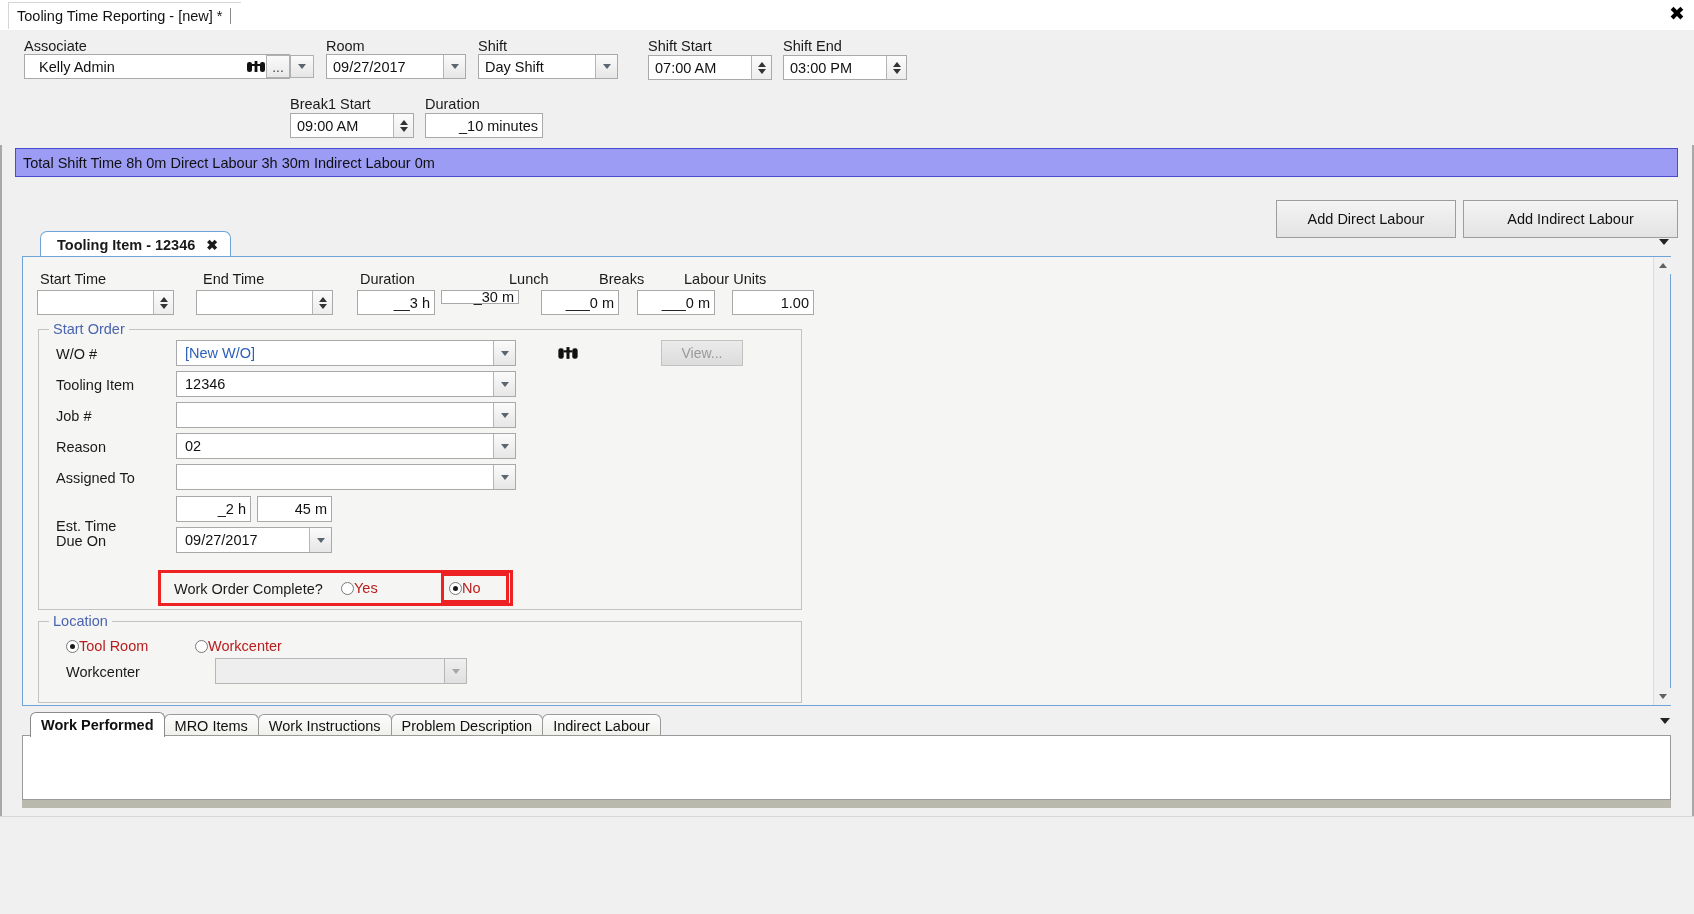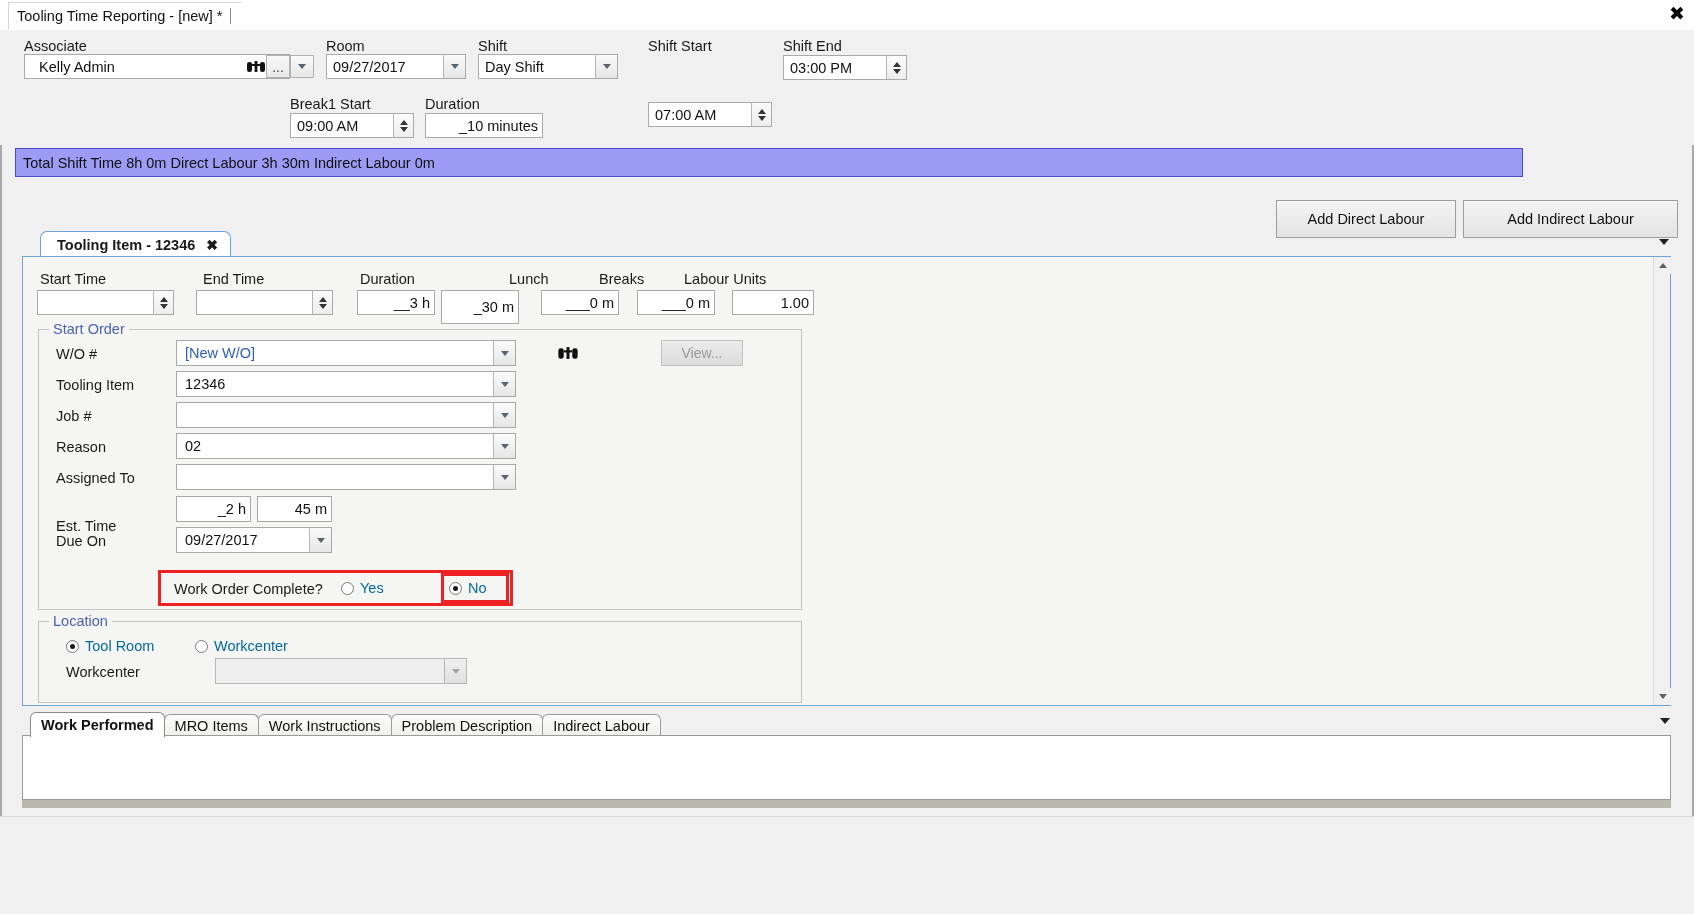--- a/index.html
+++ b/index.html
@@ -103,21 +103,21 @@
     background: linear-gradient(#fafafa,#e8e8e8);
     border: 1px solid #b0b0b0;
     font-size: 14px; color: #444;
     display: flex; align-items: center; justify-content: center;
     cursor: pointer;
   }
 
   
   .summary {
     position: absolute; left: 15px; top: 148px;
-    width: 1508px; height: 29px;
+    width: 1663px; height: 29px;
     background: #9c9cf5;
     border: 1px solid #4b4bd0;
     box-sizing: border-box;
     display: flex; align-items: center;
     padding-left: 7px;
     font-size: 14.5px; color: #101010;
   }
 
   
   .actbtn {
@@ -188,22 +188,22 @@
     border: 1px solid #c3c3c3;
     background: transparent;
   }
   .group-title {
     position: absolute; font-size: 14.5px; color: #4a64b0;
     background: #f5f5f3; padding: 0 4px; white-space: nowrap;
   }
 
   
   .radio {
-    position: absolute; display: flex; align-items: center; gap: 6px;
-    font-size: 14.5px; color: #0369a1; cursor: pointer; white-space: nowrap;
+    position: absolute; display: flex; align-items: center; gap: 0;
+    font-size: 14.5px; color: #b91c1c; cursor: pointer; white-space: nowrap;
   }
   .rdot {
     width: 13px; height: 13px; border-radius: 50%;
     border: 1px solid #7a7a7a; background: #fff;
     box-sizing: border-box; position: relative; flex: none;
   }
   .rdot.on::after {
     content: ""; position: absolute; left: 3px; top: 3px;
     width: 5px; height: 5px; border-radius: 50%; background: #1a1a1a;
   }
@@ -315,21 +315,21 @@
 
     <div class="lbl" style="left:478px; top:8px;">Shift</div>
     <div class="tbox" style="left:478px; top:24px; width:140px; height:25px; padding:0;">
       <span class="val" style="padding-left:6px;text-align:center;">Day Shift</span>
       <span class="ddbtn" style="margin-left:auto;">
           <span class="chev"></span>
         </span>
     </div>
 
     <div class="lbl" style="left:648px; top:8px;">Shift Start</div>
-    <div class="tbox" style="left:648px; top:25px; width:124px; height:25px; padding:0;margin-top:47px;">
+    <div class="tbox" style="left:648px; top:25px; width:124px; height:25px; padding:0;">
       <span class="val" style="padding-left:6px;">07:00 AM</span>
       <span class="spin" style="margin-left:auto;">
           <span class="up"></span>
           <span class="dn"></span>
         </span>
     </div>
 
     <div class="lbl" style="left:783px; top:8px;">Shift End</div>
     <div class="tbox" style="left:783px; top:25px; width:124px; height:25px; padding:0;">
       <span class="val" style="padding-left:6px;">03:00 PM</span>
@@ -392,21 +392,21 @@
     <div class="tbox" style="left:173px; top:33px; width:137px; height:25px; padding:0;">
       <span class="val" style="padding-left:6px;"></span>
       <span class="spin" style="margin-left:auto;">
           <span class="up"></span>
           <span class="dn"></span>
         </span>
     </div>
     <div class="tbox" style="left:334px; top:33px; width:78px; height:25px;">
       <span class="val right">__3 h</span>
     </div>
-    <div class="tbox" style="left:418px; top:33px; width:78px; height:34px;">
+    <div class="tbox" style="left:418px; top:33px; width:78px; height:14px;">
       <span class="val right">_30 m</span>
     </div>
     <div class="tbox" style="left:518px; top:33px; width:78px; height:25px;">
       <span class="val right">___0 m</span>
     </div>
     <div class="tbox" style="left:614px; top:33px; width:78px; height:25px;">
       <span class="val right">___0 m</span>
     </div>
     <div class="tbox" style="left:709px; top:33px; width:82px; height:25px;">
       <span class="val right">1.00</span>

